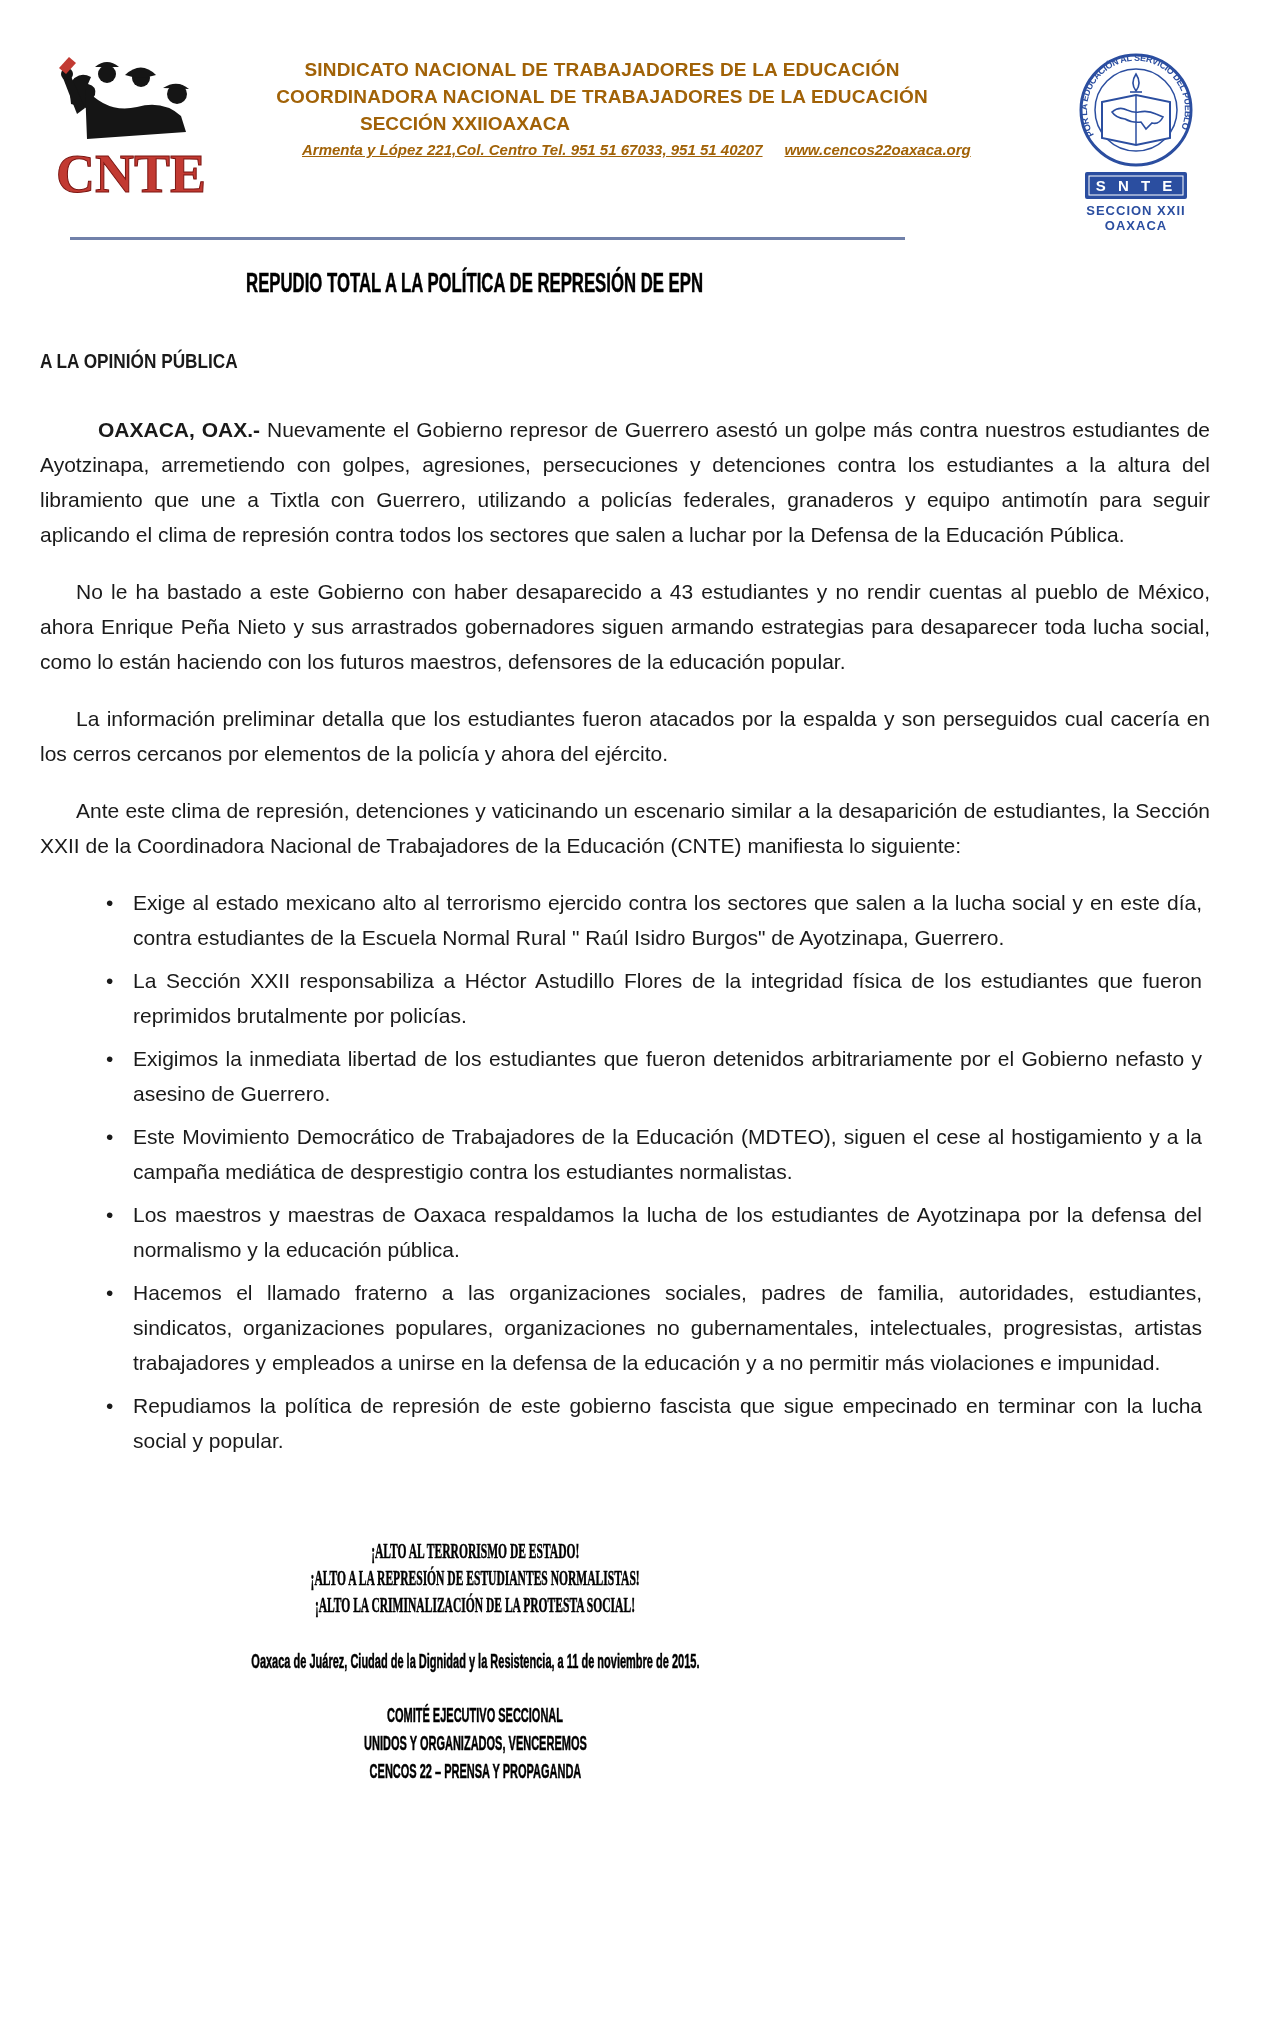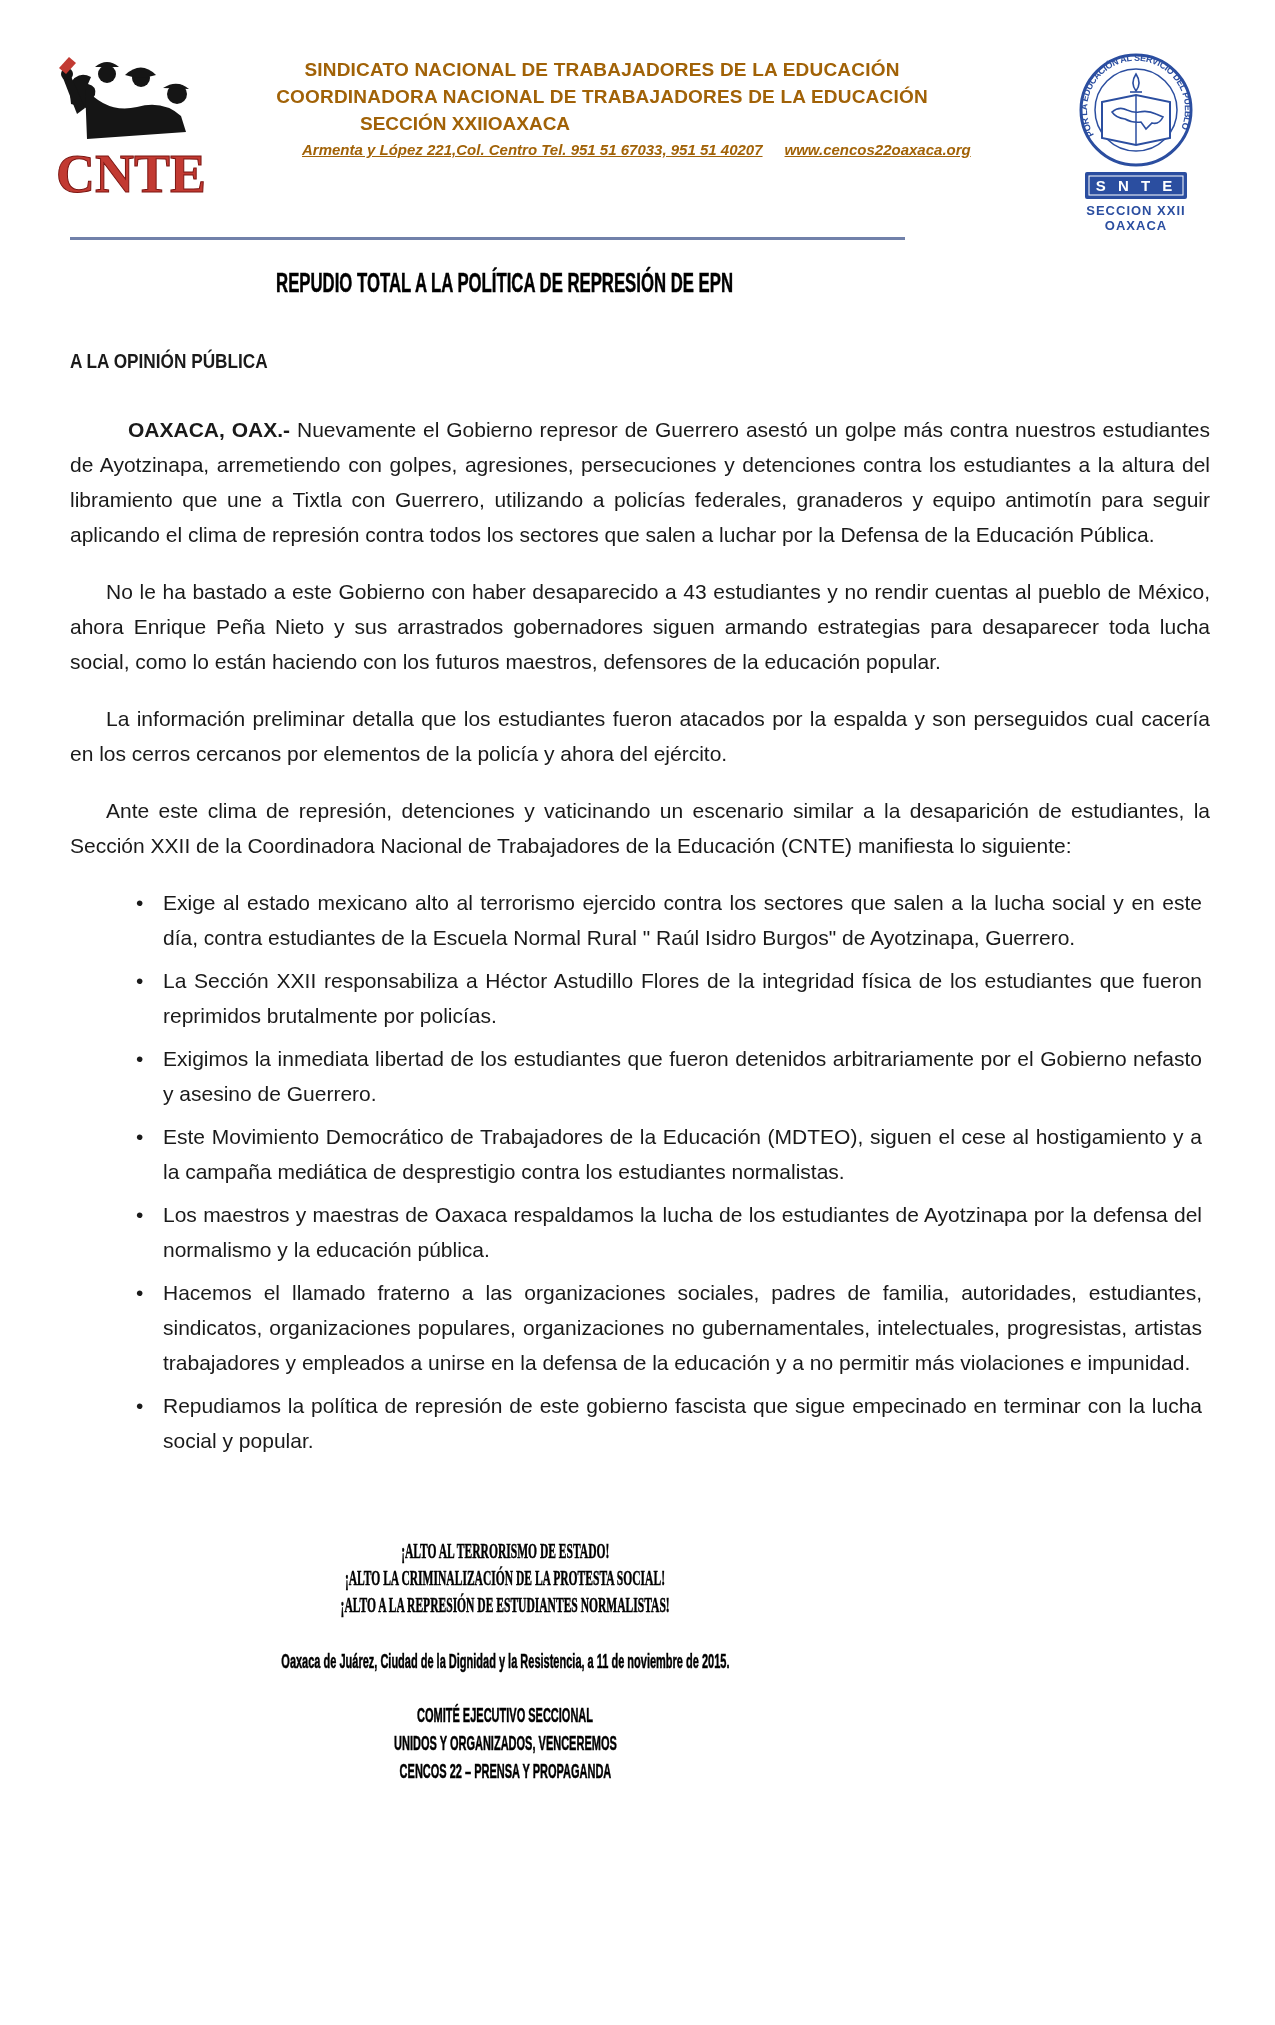--- a/index.html
+++ b/index.html
@@ -29,21 +29,21 @@
   .address-line {
     font-size:15px; line-height:26px; font-style:italic;
     text-decoration:underline; padding-left:64px; white-space:nowrap;
   }
   .address-line .site { margin-left:22px; }
   .divider {
     position:absolute; left:70px; top:237px; width:835px; height:3px;
     background:#7181aa;
   }
   
-  .content { padding:0 65px 0 70px; }
+  .content { padding:0 65px 0 40px; }
   .center-col { width:870px; text-align:center; }
   .heavy-line {
     display:inline-block; white-space:nowrap;
     font-weight:bold; color:#000;
     -webkit-text-stroke:0.5px #000;
   }
   .doc-title { margin:28px 0 0 0; font-size:27px; line-height:30px; }
   .doc-title .heavy-line { transform:scaleX(0.62); transform-origin:center; }
   .salutation { margin:50px 0 0 0; font-size:21px; line-height:26px; font-weight:bold; }
   .salutation span { display:inline-block; transform:scaleX(0.82); transform-origin:left center; white-space:nowrap; }
@@ -148,22 +148,22 @@
         <li>Este Movimiento Democrático de Trabajadores de la Educación  (MDTEO), siguen el cese al hostigamiento y a la campaña mediática de desprestigio contra los estudiantes normalistas.</li>
         <li>Los maestros y maestras de Oaxaca respaldamos la lucha de  los estudiantes de Ayotzinapa  por la defensa del normalismo y la educación pública.</li>
         <li>Hacemos el llamado fraterno  a las organizaciones sociales,  padres de familia,  autoridades, estudiantes,  sindicatos,  organizaciones populares,  organizaciones no gubernamentales, intelectuales,  progresistas,  artistas trabajadores y empleados a unirse en la defensa de la educación y a  no permitir más violaciones e impunidad.</li>
         <li>Repudiamos la política de represión de este gobierno fascista que sigue empecinado en terminar con la lucha social y popular.</li>
       </ul>
     </div>
 
     <div class="center-col">
       <div class="slogans">
         <div><span class="heavy-line">¡ALTO AL TERRORISMO DE ESTADO!</span></div>
+        <div><span class="heavy-line">¡ALTO A LA REPRESIÓN DE ESTUDIANTES NORMALISTAS!</span></div>
         <div><span class="heavy-line">¡ALTO LA CRIMINALIZACIÓN DE LA PROTESTA SOCIAL!</span></div>
-        <div><span class="heavy-line">¡ALTO A LA REPRESIÓN DE ESTUDIANTES NORMALISTAS!</span></div>
       </div>
 
       <div class="dateline"><span class="heavy-line">Oaxaca de Juárez, Ciudad de la Dignidad y la Resistencia, a 11 de noviembre de 2015.</span></div>
 
       <div class="signature">
         <div><span class="heavy-line">COMITÉ EJECUTIVO SECCIONAL</span></div>
         <div><span class="heavy-line">UNIDOS Y ORGANIZADOS, VENCEREMOS</span></div>
         <div><span class="heavy-line">CENCOS 22 – PRENSA Y PROPAGANDA</span></div>
       </div>
     </div>

